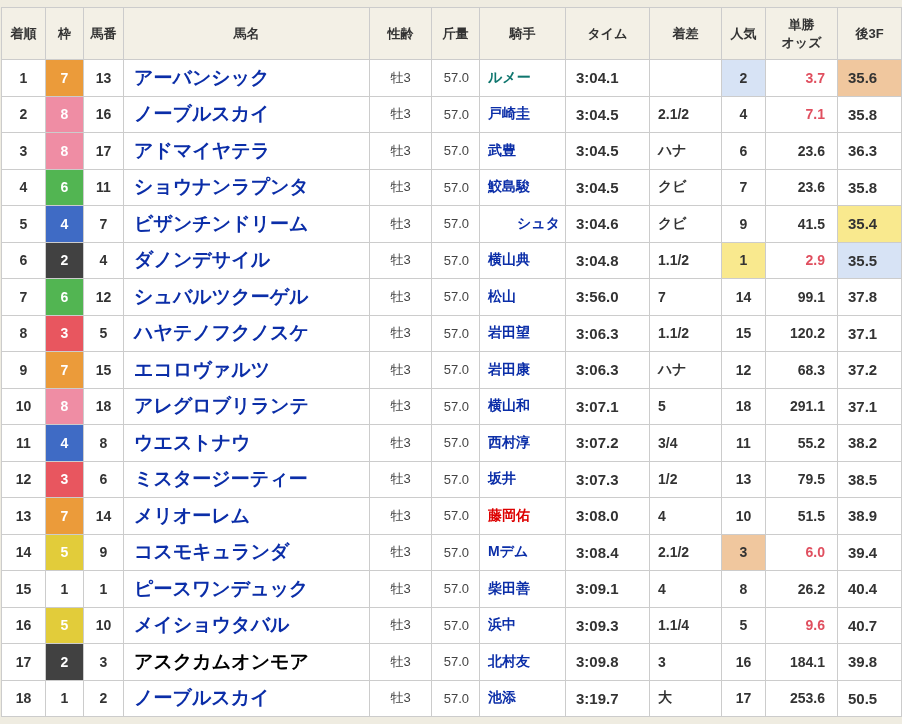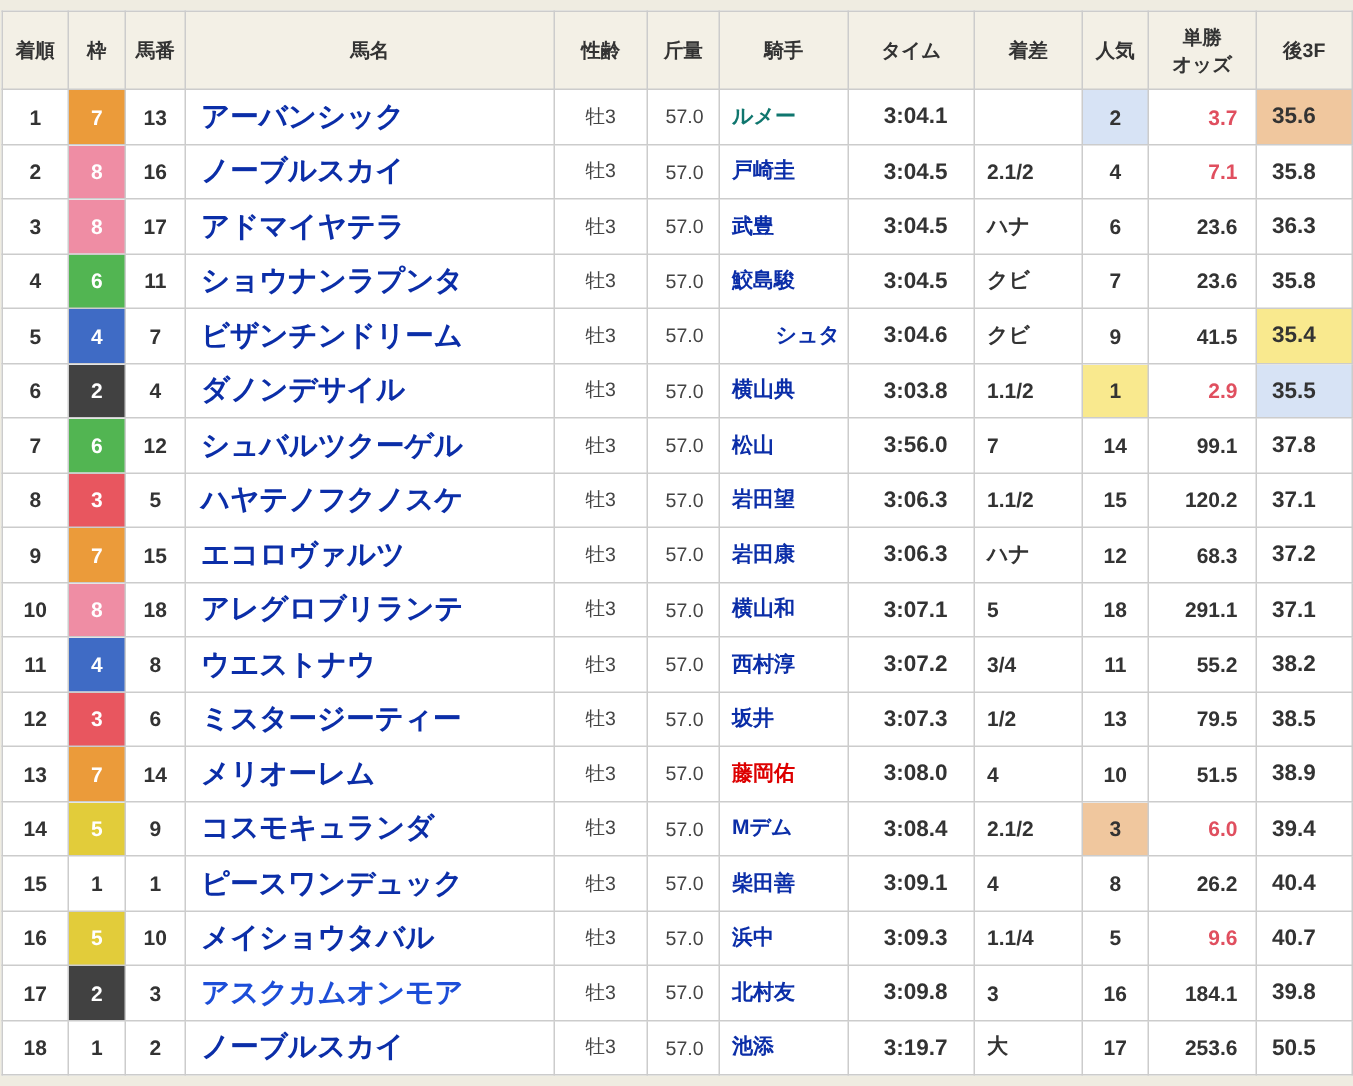--- a/index.html
+++ b/index.html
@@ -44,21 +44,21 @@
     padding:0 4px;
   }
   
   .c-pos{text-align:center;}
   .c-frame{text-align:center;color:#fff;padding:0;}
   .c-num{text-align:center;}
   .c-name{text-align:left;padding-left:10px;font-size:19px;}
   .c-sexage{text-align:center;font-weight:normal;font-size:13px;color:#444;}
   .c-weight{text-align:right;padding-right:10px;font-weight:normal;font-size:13px;color:#444;}
   .c-jockey{text-align:left;padding-left:8px;}
-  .c-time{text-align:center;padding-left:10px;font-size:15px;}
+  .c-time{text-align:left;padding-left:10px;font-size:15px;}
   .c-margin{text-align:left;padding-left:8px;}
   .c-pop{text-align:center;}
   .c-odds{text-align:right;padding-right:12px;}
   .c-l3f{text-align:left;padding-left:10px;font-size:15px;}
   .lnk{cursor:pointer;}
 </style>
 </head>
 <body>
 
 <table>
@@ -165,21 +165,21 @@
         <td class="c-l3f" style="background: rgb(249, 233, 142);">35.4</td>
       </tr>
       <tr>
         <td class="c-pos">6</td>
         <td class="c-frame" style="background: rgb(65, 65, 65); color: rgb(255, 255, 255);">2</td>
         <td class="c-num">4</td>
         <td class="c-name"><span class="lnk" style="color: rgb(11, 46, 168);">ダノンデサイル</span></td>
         <td class="c-sexage">牡3</td>
         <td class="c-weight">57.0</td>
         <td class="c-jockey"><span class="lnk" style="color: rgb(11, 46, 168);">横山典</span></td>
-        <td class="c-time">3:03.8</td>
+        <td class="c-time">3:04.8</td>
         <td class="c-margin">1.1/2</td>
         <td class="c-pop" style="background: rgb(249, 233, 142);">1</td>
         <td class="c-odds" style="color: rgb(224, 79, 95);">2.9</td>
         <td class="c-l3f" style="background: rgb(215, 227, 245);">35.5</td>
       </tr>
       <tr>
         <td class="c-pos">7</td>
         <td class="c-frame" style="background: rgb(82, 181, 82); color: rgb(255, 255, 255);">6</td>
         <td class="c-num">12</td>
         <td class="c-name"><span class="lnk" style="color: rgb(11, 46, 168);">シュバルツクーゲル</span></td>
@@ -315,21 +315,21 @@
         <td class="c-time">3:09.3</td>
         <td class="c-margin">1.1/4</td>
         <td class="c-pop">5</td>
         <td class="c-odds" style="color: rgb(224, 79, 95);">9.6</td>
         <td class="c-l3f">40.7</td>
       </tr>
       <tr>
         <td class="c-pos">17</td>
         <td class="c-frame" style="background: rgb(65, 65, 65); color: rgb(255, 255, 255);">2</td>
         <td class="c-num">3</td>
-        <td class="c-name"><span class="lnk" style="color: #1d4ed8;">アスクカムオンモア</span></td>
+        <td class="c-name"><span class="lnk" style="color: #000000;">アスクカムオンモア</span></td>
         <td class="c-sexage">牡3</td>
         <td class="c-weight">57.0</td>
         <td class="c-jockey"><span class="lnk" style="color: rgb(11, 46, 168);">北村友</span></td>
         <td class="c-time">3:09.8</td>
         <td class="c-margin">3</td>
         <td class="c-pop">16</td>
         <td class="c-odds">184.1</td>
         <td class="c-l3f">39.8</td>
       </tr>
       <tr>

